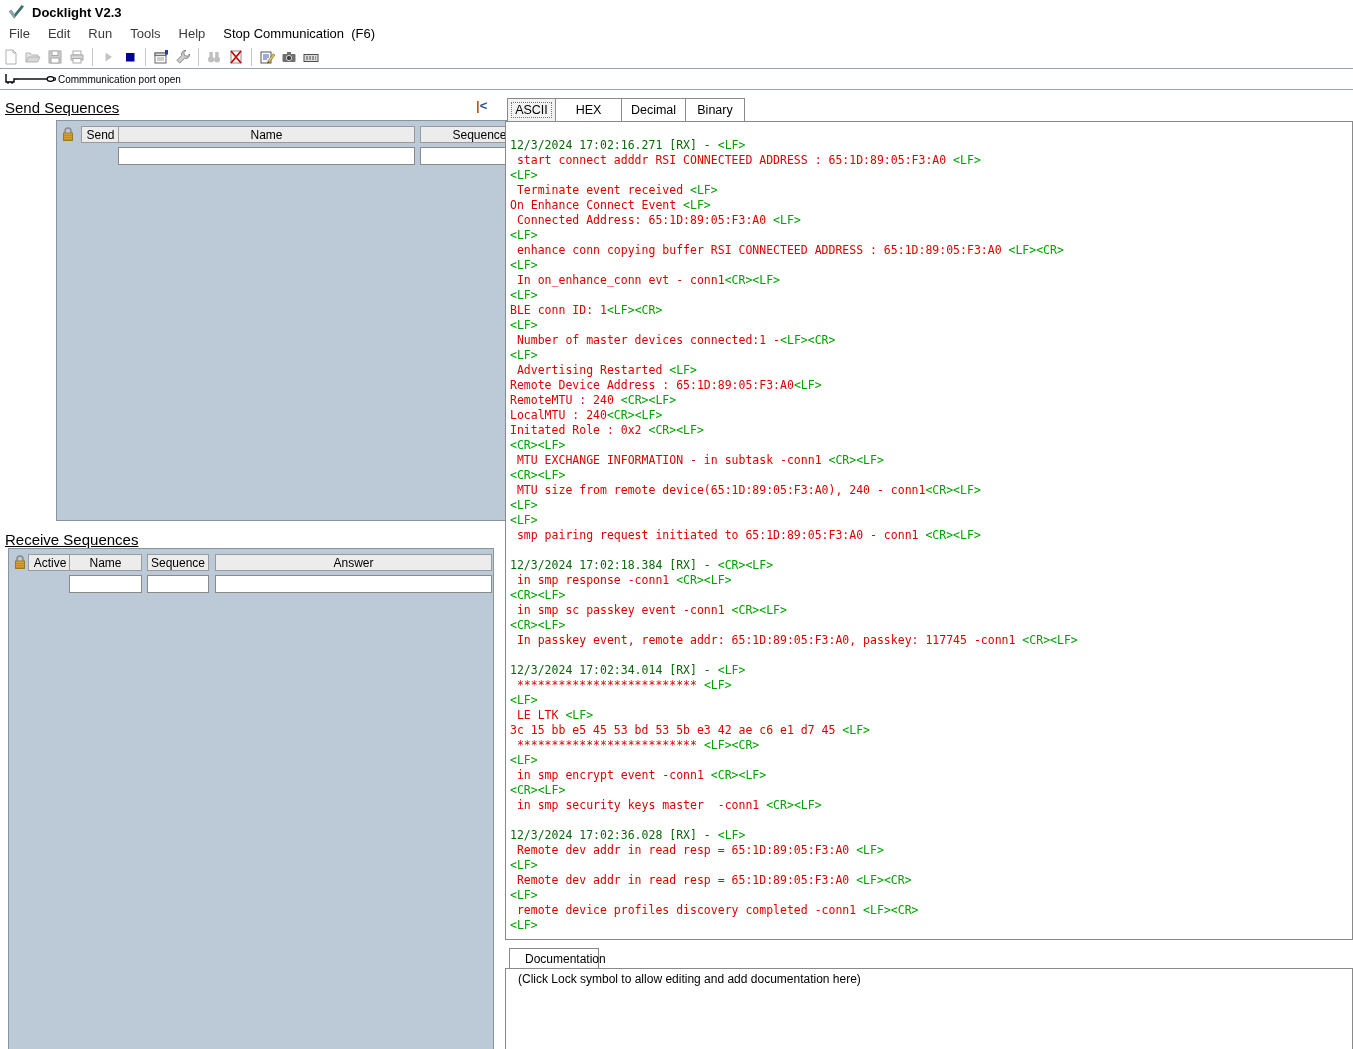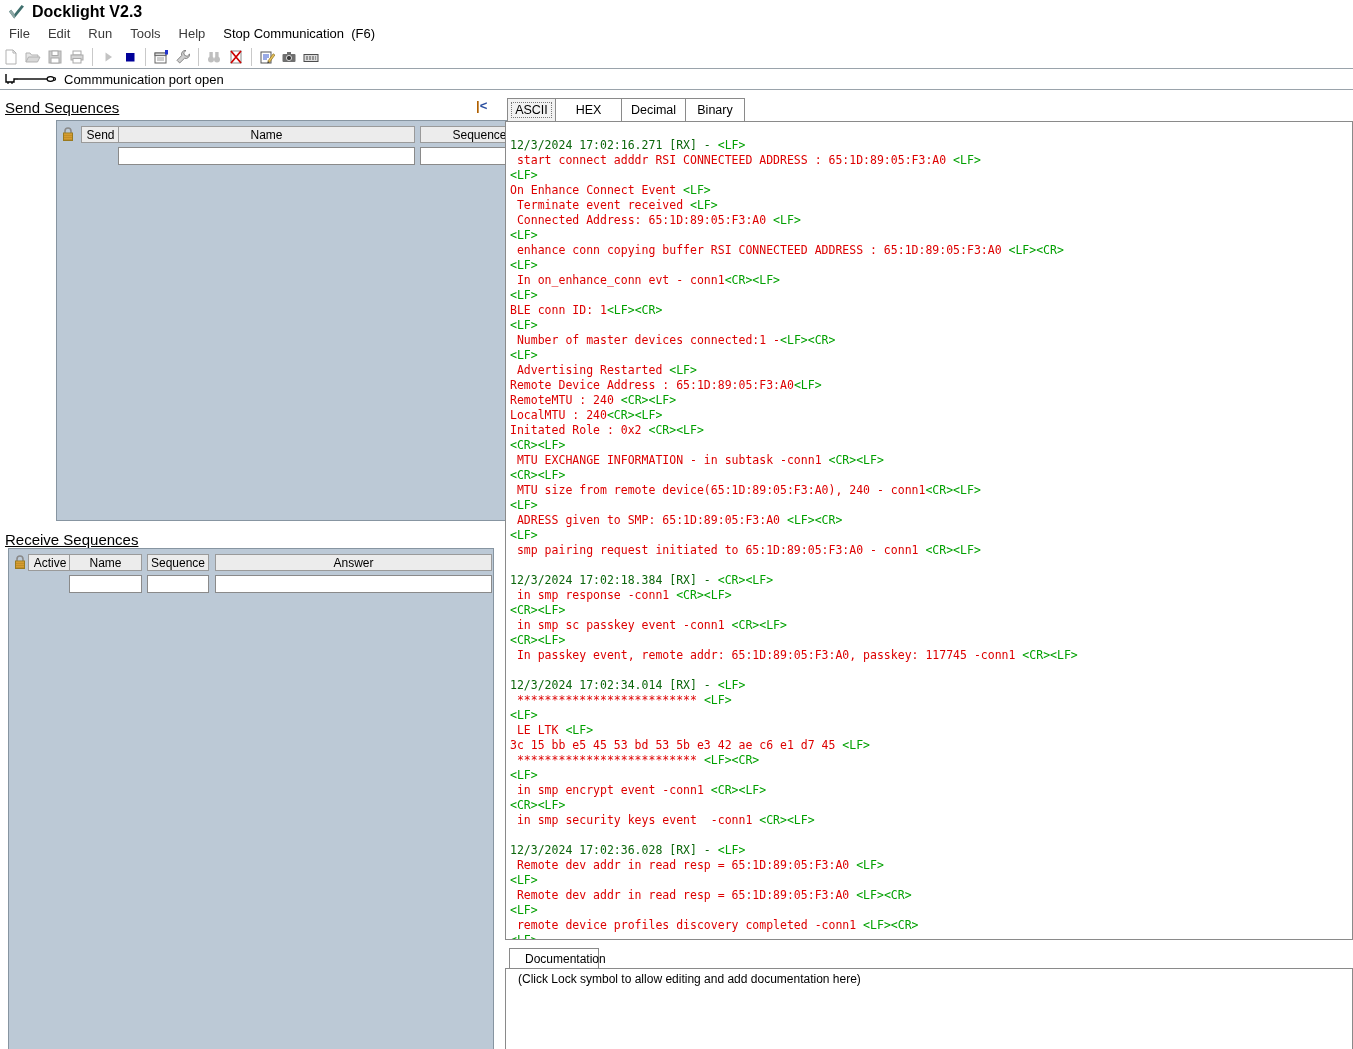--- a/index.html
+++ b/index.html
@@ -3,37 +3,37 @@
 <meta charset="utf-8">
 <style>
   * { box-sizing: border-box; margin: 0; padding: 0; }
   html,body { width:1353px; height:1049px; overflow:hidden; }
   body { font-family:"Liberation Sans", sans-serif; background:#fff; position:relative; color:#000; }
   .abs { position:absolute; }
 
   
   .titlebar { position:absolute; left:0; top:0; width:100%; height:24px; display:flex; align-items:center; }
   .titlebar .logo { width:17px; height:17px; margin-left:8px; display:inline-flex; }
-  .titlebar .title { margin-left:7px; font-size:16px; font-weight:600; }
+  .titlebar .title { margin-left:7px; font-size:13px; font-weight:600; }
 
   
   .menubar { position:absolute; left:0; top:23px; width:100%; height:21px; display:flex; align-items:center; font-size:13px; }
   .menu-item { padding:0 9px; white-space:pre; color:#3a3a3a; cursor:default; }
   .menu-item.emph { color:#000; }
 
   
   .toolbar { position:absolute; left:0; top:45px; width:100%; height:23px; display:flex; align-items:center; }
   .tb-icon { width:22px; height:20px; display:inline-flex; align-items:center; justify-content:center; }
   .tb-icon svg { width:16px; height:16px; }
   .tb-sep { width:1px; height:18px; background:#c9c9c9; margin:0 4px; }
 
   
   .statusbar { position:absolute; left:0; top:68px; width:100%; height:22px; border-top:1px solid #9aa3ab; border-bottom:1px solid #9aa3ab; display:flex; align-items:center; background:#fff; }
   .statusbar .conn { margin-left:4px; display:inline-flex; }
-  .statusbar .stxt { margin-left:6px; font-size:13px; }
+  .statusbar .stxt { font-size:10px; }
 
   
   .panel-label { font-size:15px;text-decoration:underline; }
   .panel { position:absolute; background:var(--panel-bg); border:1px solid #8795a1; }
   .hcell { position:absolute; height:17px; background:#ececec; border:1px solid #9a9a9a; font-size:12px; display:flex; align-items:center; justify-content:center; overflow:hidden; }
   .field { position:absolute; height:18px; background:#fff; border:1px solid #8a8a8a; font-family:"Liberation Sans",sans-serif; font-size:12px; padding:0 2px; }
   .lock { position:absolute; width:16px; height:16px; display:inline-flex; cursor:pointer; }
   .collapse-btn { position:absolute; font-size:13px; font-weight:bold; color:#2b4fa0; cursor:pointer; white-space:pre; }
   .collapse-btn b { color:#b06000; font-weight:bold; }
 
@@ -222,63 +222,62 @@
     <div class="tab active" style="width: 48px;">ASCII</div>
     <div class="tab" style="width: 66px;">HEX</div>
     <div class="tab" style="width: 64px;">Decimal</div>
     <div class="tab" style="width: 58px;">Binary</div>
   </div>
 
 <div class="logbox" id="logbox">
     <div class="logline"><span class="seg-t">12/3/2024 17:02:16.271 [RX] - </span><span class="seg-c">&lt;LF&gt;</span></div>
     <div class="logline"><span class="seg-d"> start connect adddr RSI CONNECTEED ADDRESS : 65:1D:89:05:F3:A0 </span><span class="seg-c">&lt;LF&gt;</span></div>
     <div class="logline"><span class="seg-c">&lt;LF&gt;</span></div>
+    <div class="logline"><span class="seg-d"> Terminate event received </span><span class="seg-c">&lt;LF&gt;</span></div>
     <div class="logline"><span class="seg-d">On Enhance Connect Event </span><span class="seg-c">&lt;LF&gt;</span></div>
-    <div class="logline"><span class="seg-d"> Terminate event received </span><span class="seg-c">&lt;LF&gt;</span></div>
     <div class="logline"><span class="seg-d"> Connected Address: 65:1D:89:05:F3:A0 </span><span class="seg-c">&lt;LF&gt;</span></div>
     <div class="logline"><span class="seg-c">&lt;LF&gt;</span></div>
     <div class="logline"><span class="seg-d"> enhance conn copying buffer RSI CONNECTEED ADDRESS : 65:1D:89:05:F3:A0 </span><span class="seg-c">&lt;LF&gt;&lt;CR&gt;</span></div>
     <div class="logline"><span class="seg-c">&lt;LF&gt;</span></div>
     <div class="logline"><span class="seg-d"> In on_enhance_conn evt - conn1</span><span class="seg-c">&lt;CR&gt;&lt;LF&gt;</span></div>
     <div class="logline"><span class="seg-c">&lt;LF&gt;</span></div>
     <div class="logline"><span class="seg-d">BLE conn ID: 1</span><span class="seg-c">&lt;LF&gt;&lt;CR&gt;</span></div>
     <div class="logline"><span class="seg-c">&lt;LF&gt;</span></div>
     <div class="logline"><span class="seg-d"> Number of master devices connected:1 -</span><span class="seg-c">&lt;LF&gt;&lt;CR&gt;</span></div>
     <div class="logline"><span class="seg-c">&lt;LF&gt;</span></div>
     <div class="logline"><span class="seg-d"> Advertising Restarted </span><span class="seg-c">&lt;LF&gt;</span></div>
     <div class="logline"><span class="seg-d">Remote Device Address : 65:1D:89:05:F3:A0</span><span class="seg-c">&lt;LF&gt;</span></div>
     <div class="logline"><span class="seg-d">RemoteMTU : 240 </span><span class="seg-c">&lt;CR&gt;&lt;LF&gt;</span></div>
     <div class="logline"><span class="seg-d">LocalMTU : 240</span><span class="seg-c">&lt;CR&gt;&lt;LF&gt;</span></div>
     <div class="logline"><span class="seg-d">Initated Role : 0x2 </span><span class="seg-c">&lt;CR&gt;&lt;LF&gt;</span></div>
     <div class="logline"><span class="seg-c">&lt;CR&gt;&lt;LF&gt;</span></div>
     <div class="logline"><span class="seg-d"> MTU EXCHANGE INFORMATION - in subtask -conn1 </span><span class="seg-c">&lt;CR&gt;&lt;LF&gt;</span></div>
     <div class="logline"><span class="seg-c">&lt;CR&gt;&lt;LF&gt;</span></div>
     <div class="logline"><span class="seg-d"> MTU size from remote device(65:1D:89:05:F3:A0), 240 - conn1</span><span class="seg-c">&lt;CR&gt;&lt;LF&gt;</span></div>
     <div class="logline"><span class="seg-c">&lt;LF&gt;</span></div>
-    <div class="logline"><span class="seg-d"> ADRESS given to SMP: 65:1D:89:05:F3:A0 </span><span class="seg-c">&lt;LF&gt;&lt;CR&gt;</span></div>
     <div class="logline"><span class="seg-c">&lt;LF&gt;</span></div>
     <div class="logline"><span class="seg-d"> smp pairing request initiated to 65:1D:89:05:F3:A0 - conn1 </span><span class="seg-c">&lt;CR&gt;&lt;LF&gt;</span></div>
     <div class="logline">&nbsp;</div>
     <div class="logline"><span class="seg-t">12/3/2024 17:02:18.384 [RX] - </span><span class="seg-c">&lt;CR&gt;&lt;LF&gt;</span></div>
     <div class="logline"><span class="seg-d"> in smp response -conn1 </span><span class="seg-c">&lt;CR&gt;&lt;LF&gt;</span></div>
     <div class="logline"><span class="seg-c">&lt;CR&gt;&lt;LF&gt;</span></div>
     <div class="logline"><span class="seg-d"> in smp sc passkey event -conn1 </span><span class="seg-c">&lt;CR&gt;&lt;LF&gt;</span></div>
     <div class="logline"><span class="seg-c">&lt;CR&gt;&lt;LF&gt;</span></div>
     <div class="logline"><span class="seg-d"> In passkey event, remote addr: 65:1D:89:05:F3:A0, passkey: 117745 -conn1 </span><span class="seg-c">&lt;CR&gt;&lt;LF&gt;</span></div>
     <div class="logline">&nbsp;</div>
     <div class="logline"><span class="seg-t">12/3/2024 17:02:34.014 [RX] - </span><span class="seg-c">&lt;LF&gt;</span></div>
     <div class="logline"><span class="seg-d"> ************************** </span><span class="seg-c">&lt;LF&gt;</span></div>
     <div class="logline"><span class="seg-c">&lt;LF&gt;</span></div>
     <div class="logline"><span class="seg-d"> LE LTK </span><span class="seg-c">&lt;LF&gt;</span></div>
     <div class="logline"><span class="seg-d">3c 15 bb e5 45 53 bd 53 5b e3 42 ae c6 e1 d7 45 </span><span class="seg-c">&lt;LF&gt;</span></div>
     <div class="logline"><span class="seg-d"> ************************** </span><span class="seg-c">&lt;LF&gt;&lt;CR&gt;</span></div>
     <div class="logline"><span class="seg-c">&lt;LF&gt;</span></div>
     <div class="logline"><span class="seg-d"> in smp encrypt event -conn1 </span><span class="seg-c">&lt;CR&gt;&lt;LF&gt;</span></div>
     <div class="logline"><span class="seg-c">&lt;CR&gt;&lt;LF&gt;</span></div>
-    <div class="logline"><span class="seg-d"> in smp security keys event  -conn1 </span><span class="seg-c">&lt;CR&gt;&lt;LF&gt;</span></div>
+    <div class="logline"><span class="seg-d"> in smp security keys master  -conn1 </span><span class="seg-c">&lt;CR&gt;&lt;LF&gt;</span></div>
     <div class="logline">&nbsp;</div>
     <div class="logline"><span class="seg-t">12/3/2024 17:02:36.028 [RX] - </span><span class="seg-c">&lt;LF&gt;</span></div>
     <div class="logline"><span class="seg-d"> Remote dev addr in read resp = 65:1D:89:05:F3:A0 </span><span class="seg-c">&lt;LF&gt;</span></div>
     <div class="logline"><span class="seg-c">&lt;LF&gt;</span></div>
     <div class="logline"><span class="seg-d"> Remote dev addr in read resp = 65:1D:89:05:F3:A0 </span><span class="seg-c">&lt;LF&gt;&lt;CR&gt;</span></div>
     <div class="logline"><span class="seg-c">&lt;LF&gt;</span></div>
     <div class="logline"><span class="seg-d"> remote device profiles discovery completed -conn1 </span><span class="seg-c">&lt;LF&gt;&lt;CR&gt;</span></div>
     <div class="logline"><span class="seg-c">&lt;LF&gt;</span></div>
   </div>
 

